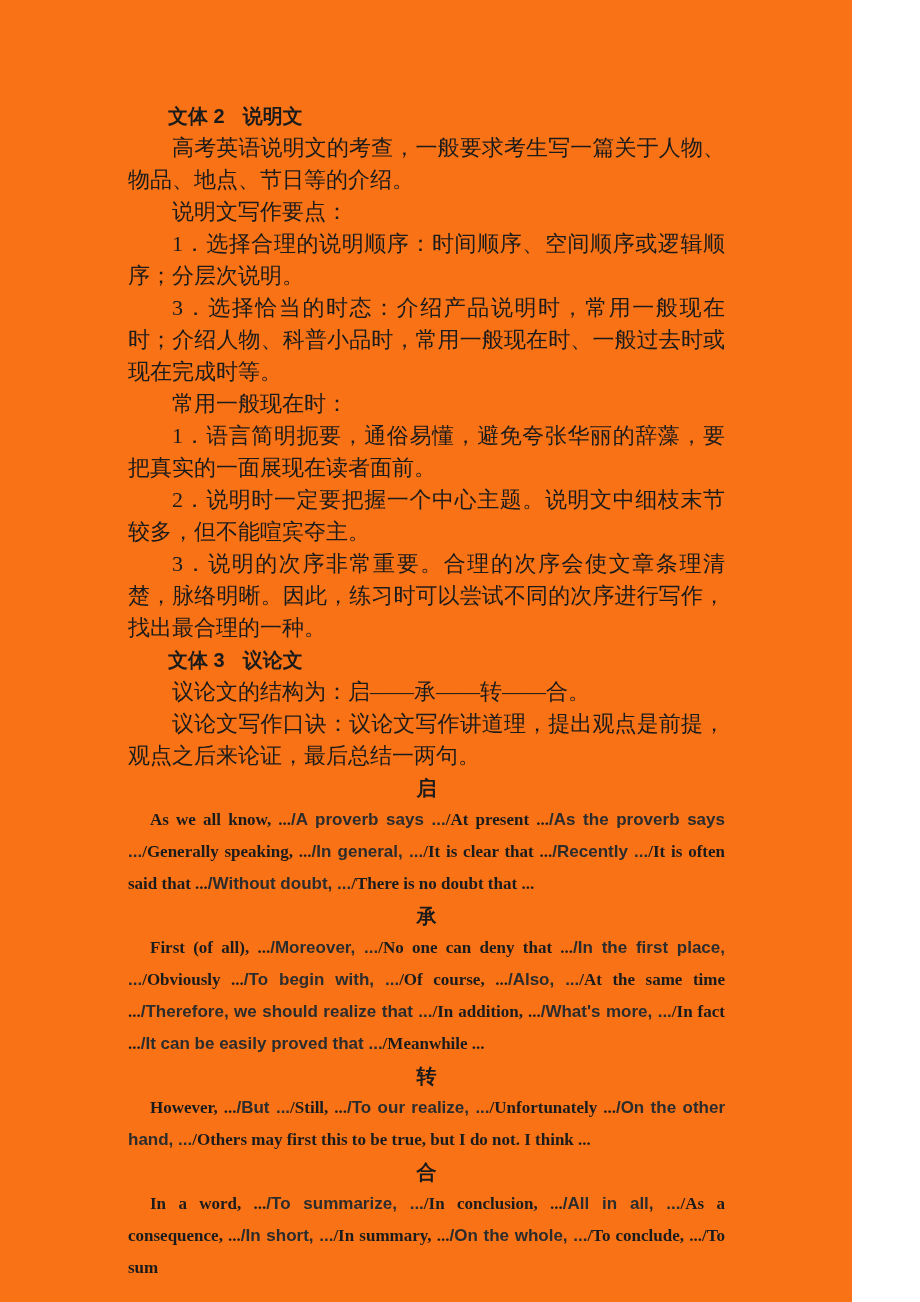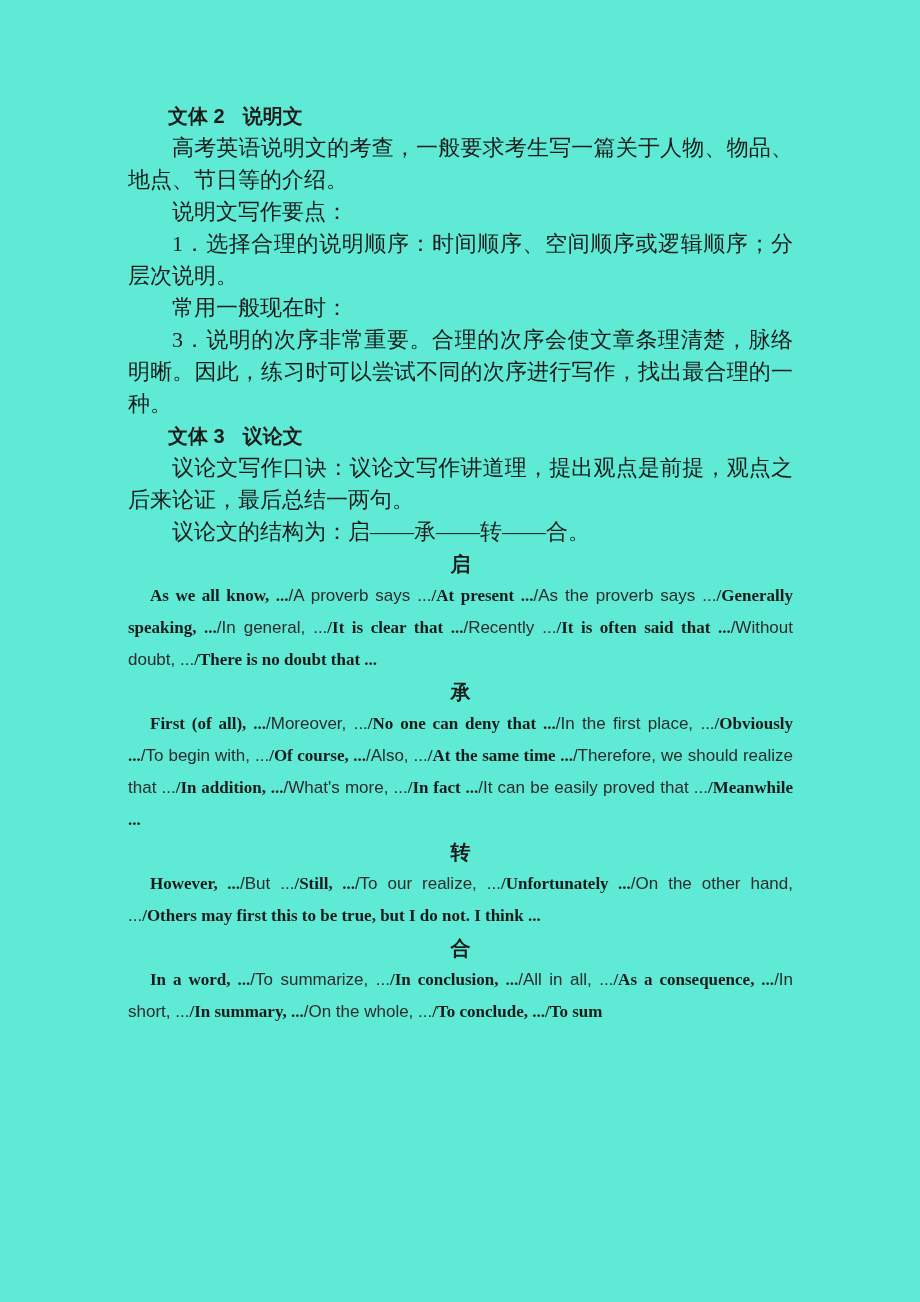--- a/index.html
+++ b/index.html
@@ -9,24 +9,24 @@
   }
   body {
     width: 920px;
     height: 1302px;
     overflow: hidden;
     color: #1b1b1b;
     font-family: "Liberation Serif", "DejaVu Serif", serif;
   }
   .page {
     box-sizing: border-box;
-    width: 920px;
+    width: 852px;
     height: 1302px;
     padding: 100px 127px 12px 128px;
-    background: #5eead4;
+    background: #f97316;
   }
   
   .cn {
     margin: 0;
     font-size: 22px;
     line-height: 32px;
     text-align: justify;
     text-indent: 2em;
     font-family: "Liberation Serif", "DejaVu Serif", serif;
   }
@@ -61,42 +61,45 @@
     text-align: justify;
     text-indent: 22px;
   }
   .seg-serif {
     font-family: "Liberation Serif", "DejaVu Serif", serif;
     font-weight: bold;
     margin-top: 36px;
   }
   .seg-light {
     font-family: "Liberation Sans", "DejaVu Sans", sans-serif;
-    font-weight: normal;
+    font-weight: bold;
     color: #2c2c2c;
   }
 </style>
 </head>
 <body>
 
 <main class="page">
 
   <section>
     <h2 class="cn-heading"><span>文体 2</span><span class="heading-gap"></span><span>说明文</span></h2>
     <p class="cn">高考英语说明文的考查，一般要求考生写一篇关于人物、物品、地点、节日等的介绍。</p>
     <p class="cn">说明文写作要点：</p>
     <p class="cn">1．选择合理的说明顺序：时间顺序、空间顺序或逻辑顺序；分层次说明。</p>
+    <p class="cn">3．选择恰当的时态：介绍产品说明时，常用一般现在时；介绍人物、科普小品时，常用一般现在时、一般过去时或现在完成时等。</p>
     <p class="cn">常用一般现在时：</p>
+    <p class="cn">1．语言简明扼要，通俗易懂，避免夸张华丽的辞藻，要把真实的一面展现在读者面前。</p>
+    <p class="cn">2．说明时一定要把握一个中心主题。说明文中细枝末节较多，但不能喧宾夺主。</p>
     <p class="cn">3．说明的次序非常重要。合理的次序会使文章条理清楚，脉络明晰。因此，练习时可以尝试不同的次序进行写作，找出最合理的一种。</p>
   </section>
 
   <section>
     <h2 class="cn-heading"><span>文体 3</span><span class="heading-gap"></span><span>议论文</span></h2>
+    <p class="cn">议论文的结构为：启——承——转——合。</p>
     <p class="cn">议论文写作口诀：议论文写作讲道理，提出观点是前提，观点之后来论证，最后总结一两句。</p>
-    <p class="cn">议论文的结构为：启——承——转——合。</p>
 
     <div>
       <h3 class="stage">启</h3>
       <p class="en"><span class="seg-serif">As we all know, ...</span><span class="seg-light">/A proverb says ...</span><span class="seg-serif">/At present ...</span><span class="seg-light">/As the proverb says ...</span><span class="seg-serif">/Generally speaking, ...</span><span class="seg-light">/In general, ...</span><span class="seg-serif">/It is clear that ...</span><span class="seg-light">/Recently ...</span><span class="seg-serif">/It is often said that ...</span><span class="seg-light">/Without doubt, ...</span><span class="seg-serif">/There is no doubt that ...</span></p>
     </div>
 
     <div>
       <h3 class="stage">承</h3>
       <p class="en"><span class="seg-serif">First (of all), ...</span><span class="seg-light">/Moreover, ...</span><span class="seg-serif">/No one can deny that ...</span><span class="seg-light">/In the first place, ...</span><span class="seg-serif">/Obviously ...</span><span class="seg-light">/To begin with, ...</span><span class="seg-serif">/Of course, ...</span><span class="seg-light">/Also, ...</span><span class="seg-serif">/At the same time ...</span><span class="seg-light">/Therefore, we should realize that ...</span><span class="seg-serif">/In addition, ...</span><span class="seg-light">/What's more, ...</span><span class="seg-serif">/In fact ...</span><span class="seg-light">/It can be easily proved that ...</span><span class="seg-serif">/Meanwhile ...</span></p>
     </div>

